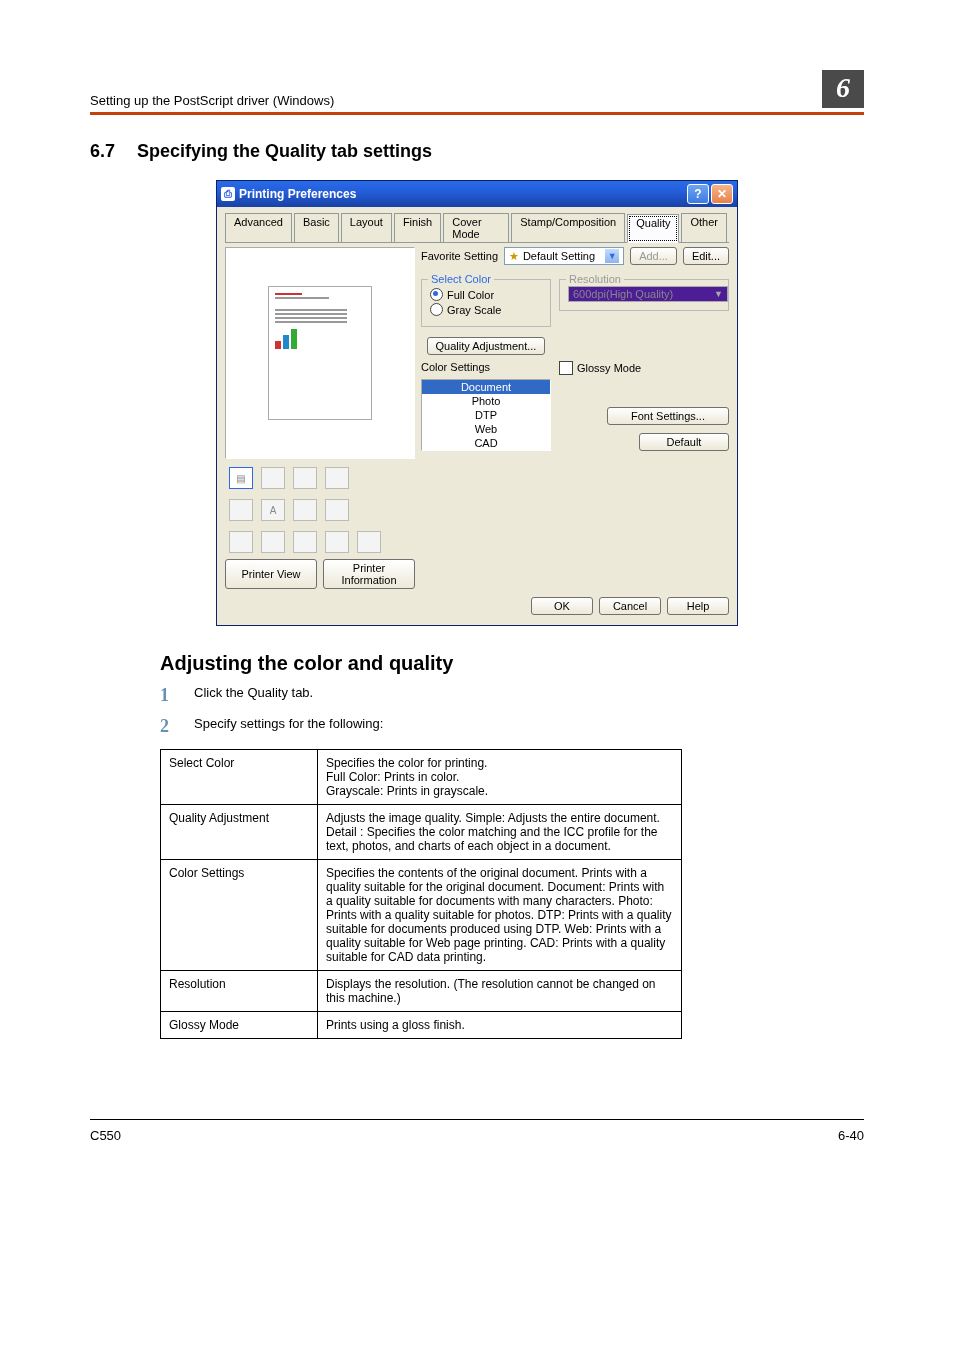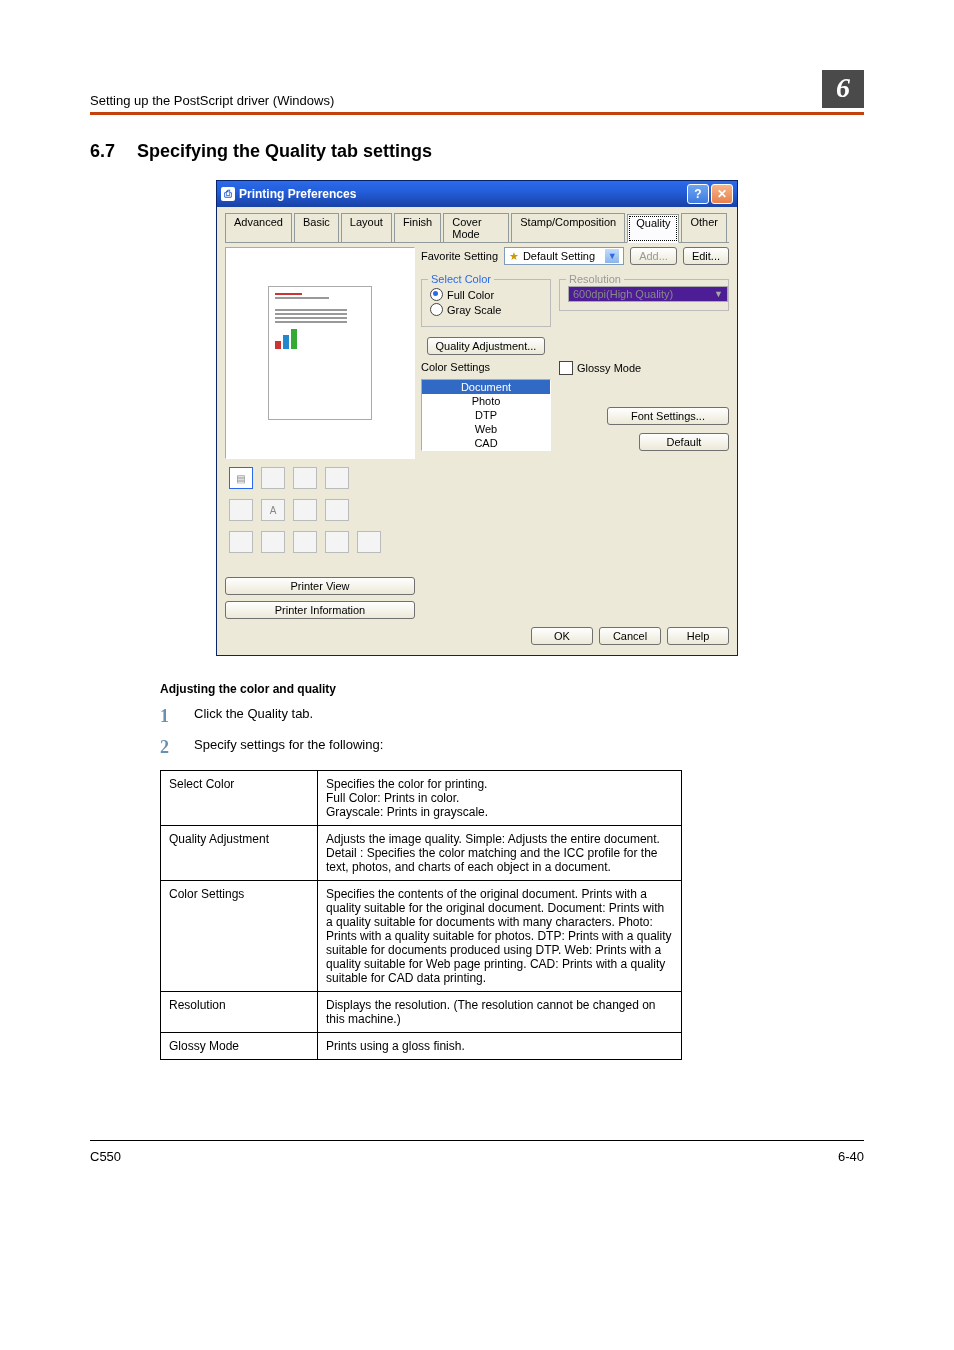--- a/index.html
+++ b/index.html
@@ -126,21 +126,21 @@
     display:flex;align-items:center;justify-content:center; font-size:10px; color:#888;
   }
   .thumb.active { border-color:#2a6ae9; background:#fff; }
   .btn {
     background: linear-gradient(to bottom,#fff,#ece9d8);
     border: 1px solid #707070;
     padding: 2px 8px;
     font-size: 11px;
     border-radius: 3px;
   }
-  .left-btns { display:flex; gap:6px; margin-top:22px;flex-direction:column; }
+  .left-btns { display:flex; gap:6px; margin-top:4px; }
   .right-pane { flex:1; display:flex; flex-direction:column; gap:4px;}
   .fav-row { display:flex; align-items:center; gap:6px; margin-bottom:4px;}
   .fav-select {
     border:1px solid #7f9db9; background:#fff; padding:1px 4px;
     display:flex; align-items:center; gap:4px; flex:1;
   }
   .fav-select .arrow {
     background: linear-gradient(to bottom,#c4dbfc,#8db4ea);
     width:14px; height:14px; display:flex;align-items:center;justify-content:center;
     margin-left:auto; color:#2a6ae9; font-size:9px;
@@ -172,21 +172,21 @@
   .checkbox { width:12px;height:12px;border:1px solid #444;background:#fff;}
   .disabled { color:#999; }
   .select-disabled {
     border:1px solid #aaa; background:#4c1d95; padding:1px 4px; color:#888;
     display:flex; align-items:center; width:150px;
   }
   .select-disabled .arrow { margin-left:auto; font-size:9px; color:#aaa;}
   .dialog-footer { display:flex; justify-content:flex-end; gap:6px; margin-top:8px;}
   .dialog-footer .btn { min-width:62px; }
   
-  .subhead { font-weight:bold; font-size:12px; margin:22px 0 10px 70px;}
+  .subhead { font-weight:bold; font-size:20px; margin:22px 0 10px 70px;}
   .step { display:flex; gap:18px; margin-left:70px; margin-bottom:10px; font-size:13px;}
   .step-num { color:#6891b0; font-size:18px; font-weight:bold; font-family:Georgia,serif; width:16px;}
   table.desc {
     border-collapse: collapse;
     width: 522px;
     margin: 12px 0 0 70px;
     font-size: 12px;
   }
   table.desc td {
     border: 1px solid #000;

